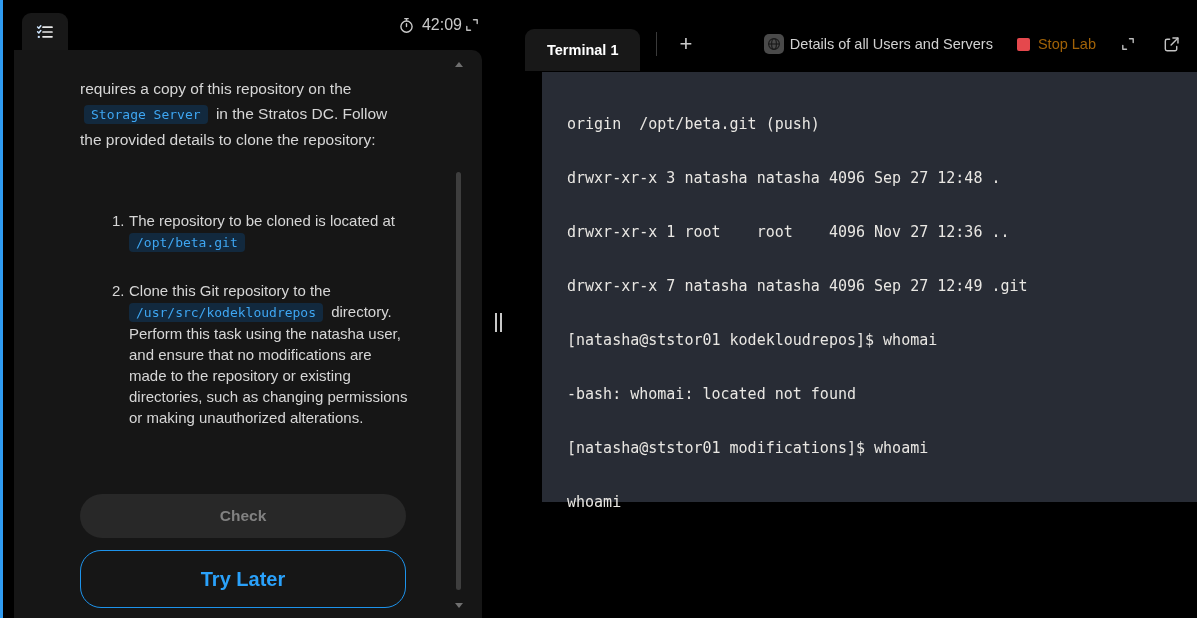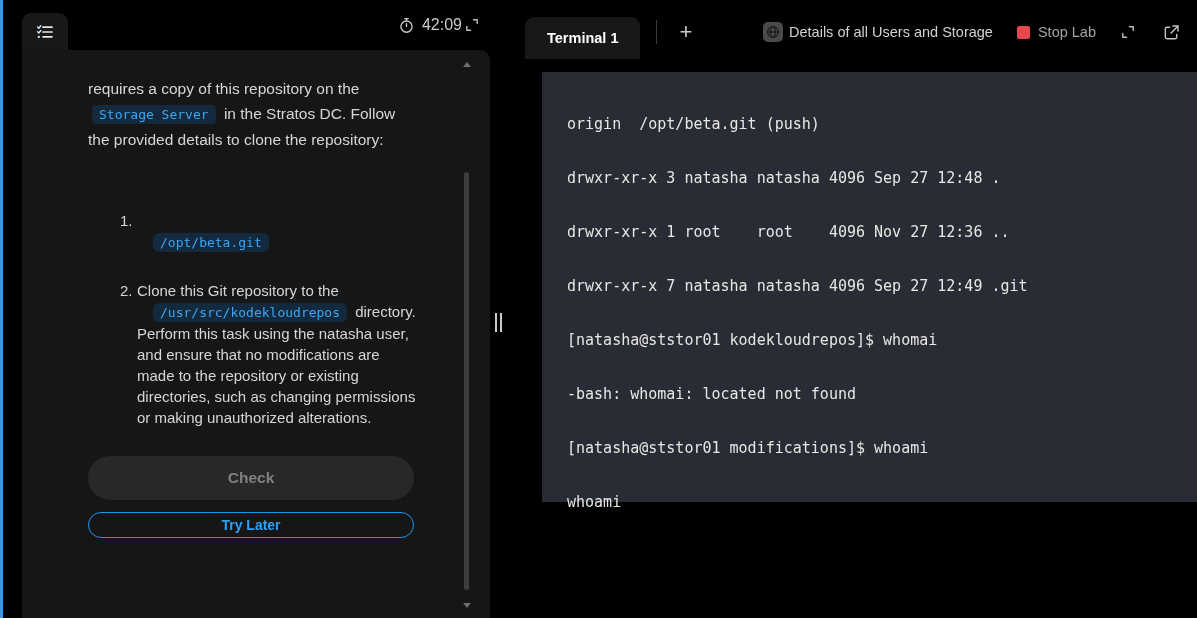--- a/index.html
+++ b/index.html
@@ -20,72 +20,72 @@
     display:flex; align-items:center; justify-content:center; cursor:pointer;
   }
   .left-header-right {
     position:absolute; left:22px; top:0; width:468px; height:50px;
     display:flex; justify-content:flex-end; align-items:center; gap:0; padding-right:8px;
   }
   .timer-group { display:flex; align-items:center; gap:7px; color:#c9c9c9; font-size:16px; }
   .icon-btn { background:none; border:none; cursor:pointer; display:flex; align-items:center; padding:2px; }
 
   .left-body {
-    position:absolute; left:22px; top:50px; width:468px; height:568px;
+    position:absolute; left:14px; top:50px; width:468px; height:568px;
     background:#161616; border-radius:0 10px 0 0; overflow:hidden;
   }
   .left-content {
     position:absolute; left:66px; top:26px; width:328px;
     color:#d6d6d6; font-size:15.5px; line-height:25px;
   }
   .code-badge {
     font-family:"DejaVu Sans Mono", monospace;
     font-size:13px; color:#3ea6f2; background:#12293e;
     padding:2px 7px; border-radius:4px; margin:0 4px; white-space:nowrap;
   }
   .task-list { margin-top:58px; }
   .task-item { display:flex; font-size:15px; line-height:21px; margin-bottom:27px; }
   .task-num { width:17px; flex:none; margin-left:32px; }
   .task-text { flex:1; }
-  .task-item .code-badge { margin-left:16px;border-radius:6px; }
+  .task-item .code-badge { margin-left:0; }
   .btn-check {
-    display:block; width:326px; height:44px; margin-top:28px;
+    display:block; width:326px; height:44px; margin-top:66px;
     background:#282828; border:none; border-radius:22px;
     color:#818181; font-size:15.5px; font-weight:700; font-family:inherit; cursor:pointer;
   }
   .btn-try {
-    display:block; width:326px; height:26px; margin-top:12px;
+    display:block; width:326px; height:58px; margin-top:12px;
     background:transparent; border:1px solid #1d93ec; border-radius:21px;
-    color:#2aa1fa; font-size:14px; font-weight:700; font-family:inherit; cursor:pointer;
+    color:#2aa1fa; font-size:20px; font-weight:700; font-family:inherit; cursor:pointer;
   }
   .left-scrollbar { position:absolute; right:19px; top:10px; width:9px; height:548px; }
   .ls-arrow-up   { position:absolute; top:2px;  left:1px; width:0; height:0; border-left:4px solid transparent; border-right:4px solid transparent; border-bottom:5px solid #6f6f6f; }
   .ls-arrow-down { position:absolute; bottom:0; left:1px; width:0; height:0; border-left:4px solid transparent; border-right:4px solid transparent; border-top:5px solid #6f6f6f; }
   .ls-thumb { position:absolute; top:112px; left:2px; width:5px; height:418px; background:#3e3e3e; border-radius:3px; cursor:pointer; }
 
   
   .split-handle { position:absolute; left:495px; top:313px; display:flex; gap:3px; cursor:col-resize; }
   .split-handle span { display:block; width:2px; height:19px; background:#c9c9c9; }
 
   
   .right-header {
-    position:absolute; left:510px; top:0; width:687px; height:70px;
+    position:absolute; left:510px; top:12px; width:687px; height:70px;
     display:flex; align-items:center; padding:0 14px 6px 15px;
   }
   .terminal-tab {
     height:42px; margin-top:12px; padding:0 22px;
     background:#181818; border-radius:9px 9px 0 0;
     display:flex; align-items:center; color:#fff; font-weight:700; font-size:14.5px; cursor:pointer;
   }
   .tab-divider { width:1px; height:24px; background:#3a3a3a; margin:0 16px; }
   .plus-btn { background:none; border:none; color:#c9c9c9; font-size:22px; font-weight:300; cursor:pointer; line-height:1; padding:0 6px; }
   .header-spacer { flex:1; }
   .details-link { display:flex; align-items:center; gap:6px; color:#d2d2d2; font-size:14.5px; cursor:pointer; }
   .globe-wrap { width:20px; height:20px; background:#4a4a4a; border-radius:5px; display:flex; align-items:center; justify-content:center; }
-  .stop-lab { display:flex; align-items:center; gap:8px; color:#a3a3a3; font-size:14.5px; cursor:pointer; margin-left:24px; }
+  .stop-lab { display:flex; align-items:center; gap:8px; color:#a16207; font-size:14.5px; cursor:pointer; margin-left:24px; }
   .stop-square { width:13px; height:13px; background:#e5484d; border-radius:2px; }
   .rh-icon { margin-left:22px; }
 
   
   .terminal {
     position:absolute; left:510px; top:72px; width:687px; height:430px;
     background:#282c35; cursor:text;margin-left:32px;
   }
   .term-content {
     position:absolute; left:25px; top:7px; right:16px;
@@ -143,21 +143,21 @@
     <p>
       <span>requires a copy of this repository on the</span>
       <span class="code-badge">Storage Server</span>
       <span>in the Stratos DC. Follow the provided details to clone the repository:</span>
     </p>
 
     <div class="task-list">
       <div class="task-item">
         <span class="task-num">1.</span>
         <span class="task-text">
-          <br>
+          <span>The repository to be cloned is located at </span><br>
           <span class="code-badge">/opt/beta.git</span><span></span>
         </span>
       </div>
       <div class="task-item">
         <span class="task-num">2.</span>
         <span class="task-text">
           <span>Clone this Git repository to the </span><br>
           <span class="code-badge">/usr/src/kodekloudrepos</span><span> directory. Perform this task using the natasha user, and ensure that no modifications are made to the repository or existing directories, such as changing permissions or making unauthorized alterations.</span>
         </span>
       </div>
@@ -188,21 +188,21 @@
   <div class="header-spacer"></div>
 
   <div class="details-link">
     <span class="globe-wrap">
       <svg width="14" height="14" viewBox="0 0 14 14" fill="none">
         <circle cx="7" cy="7" r="5.4" stroke="#1c1c1c" stroke-width="1.2"></circle>
         <ellipse cx="7" cy="7" rx="2.4" ry="5.4" stroke="#1c1c1c" stroke-width="1.2"></ellipse>
         <path d="M1.6 7h10.8" stroke="#1c1c1c" stroke-width="1.2"></path>
       </svg>
     </span>
-    <span>Details of all Users and Storage</span>
+    <span>Details of all Users and Servers</span>
   </div>
 
   <div class="stop-lab">
     <span class="stop-square"></span>
     <span>Stop Lab</span>
   </div>
 
   <button class="icon-btn rh-icon">
     <span>
       <svg width="16" height="16" viewBox="0 0 16 16" fill="none">

